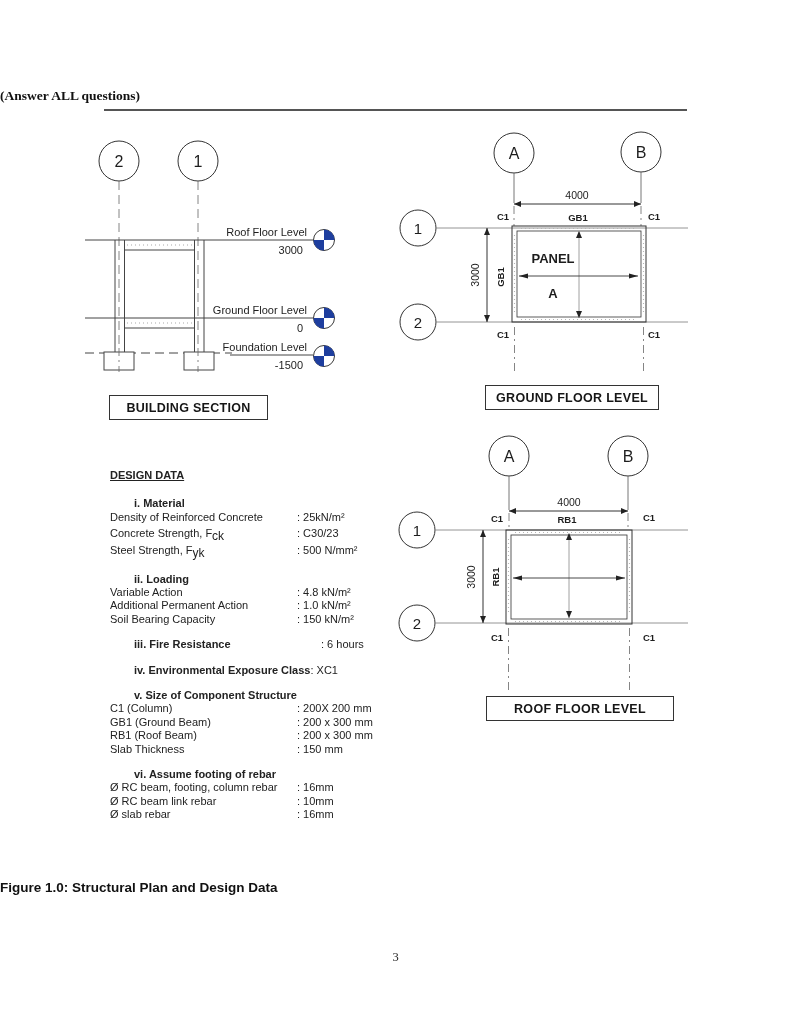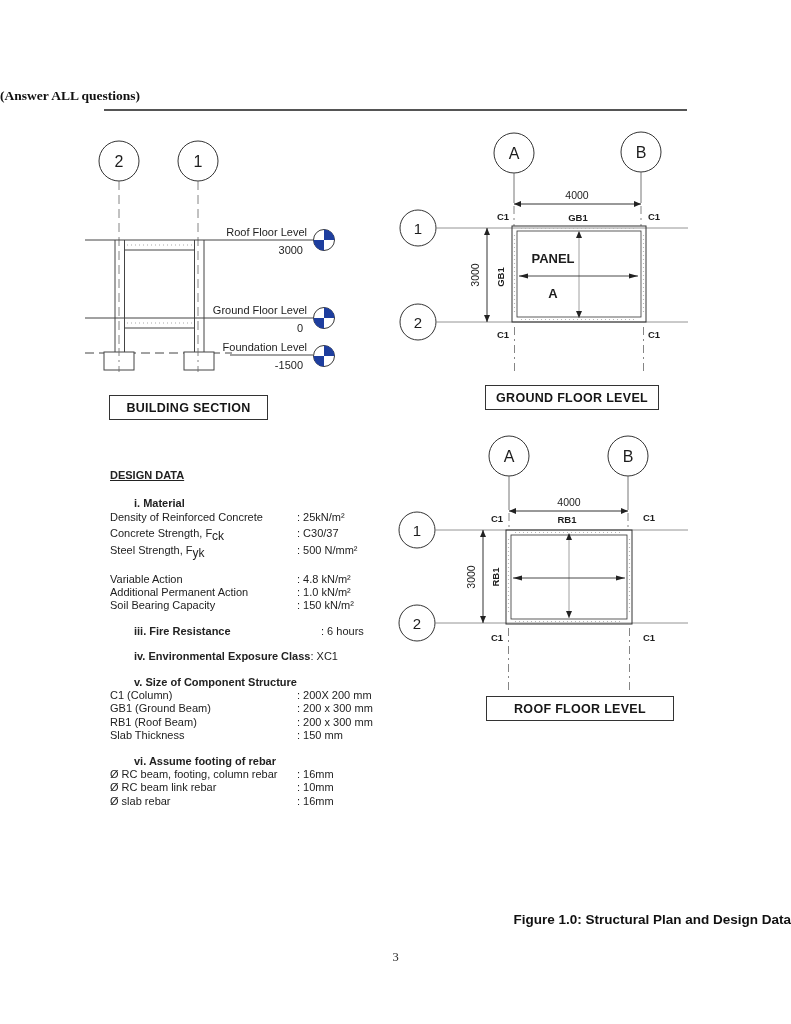--- a/index.html
+++ b/index.html
@@ -12,21 +12,21 @@
               align-items:center;justify-content:center;font-weight:bold;font-size:12.5px;
               letter-spacing:.3px;color:#161616;background:#fff;}
   .design-data{position:absolute;left:110px;top:469px;width:280px;font-size:11px;
                line-height:13.4px;color:#222;}
   .dd-heading{font-weight:bold;text-decoration:underline;font-size:11px;margin-bottom:15px;}
   .dd-section{margin-bottom:12px;}
   .dd-sec-title{font-weight:bold;padding-left:24px;}
   .dd-row{display:flex;}
   .dd-label{width:187px;flex:none;}
   .dd-label sub{font-size:12px;}
-  .caption{position:absolute;top:912px;left:0;width:100%;text-align:right;
+  .caption{position:absolute;top:880px;left:0;width:100%;text-align:left;
            font-weight:bold;font-size:13.5px;color:#111;}
   .pagenum{position:absolute;top:950px;left:0;width:100%;text-align:center;
            font-family:"Liberation Serif",serif;font-size:12.5px;color:#222;}
   svg{position:absolute;overflow:visible;}
   svg text{font-family:"Liberation Sans",sans-serif;fill:#1d1d1d;}
   .t-lbl{font-size:11px;}
   .t-dim{font-size:10.5px;}
   .t-tag{font-size:9.5px;font-weight:bold;}
   .t-bub{font-size:16px;}
   .t-bub2{font-size:15px;}
@@ -235,29 +235,30 @@
     <div class="dd-heading">DESIGN DATA</div>
 
     <div class="dd-section">
       <div class="dd-sec-title">i. Material</div>
       <div class="dd-row">
         <span class="dd-label"><span>Density of Reinforced Concrete</span><sub></sub></span>
         <span class="dd-value">: 25kN/m²</span>
       </div>
       <div class="dd-row">
         <span class="dd-label"><span>Concrete Strength, F</span><sub>ck</sub></span>
-        <span class="dd-value">: C30/37</span>
+        <span class="dd-value">: C30/23</span>
       </div>
       <div class="dd-row">
         <span class="dd-label"><span>Steel Strength, F</span><sub>yk</sub></span>
         <span class="dd-value">: 500 N/mm²</span>
       </div>
     </div>
 
     <div class="dd-section">
+      <div class="dd-sec-title">ii. Loading</div>
       <div class="dd-row">
         <span class="dd-label"><span>Variable Action</span></span>
         <span class="dd-value">: 4.8 kN/m²</span>
       </div>
       <div class="dd-row">
         <span class="dd-label"><span>Additional Permanent Action</span></span>
         <span class="dd-value">: 1.0 kN/m²</span>
       </div>
       <div class="dd-row">
         <span class="dd-label"><span>Soil Bearing Capacity</span></span>

